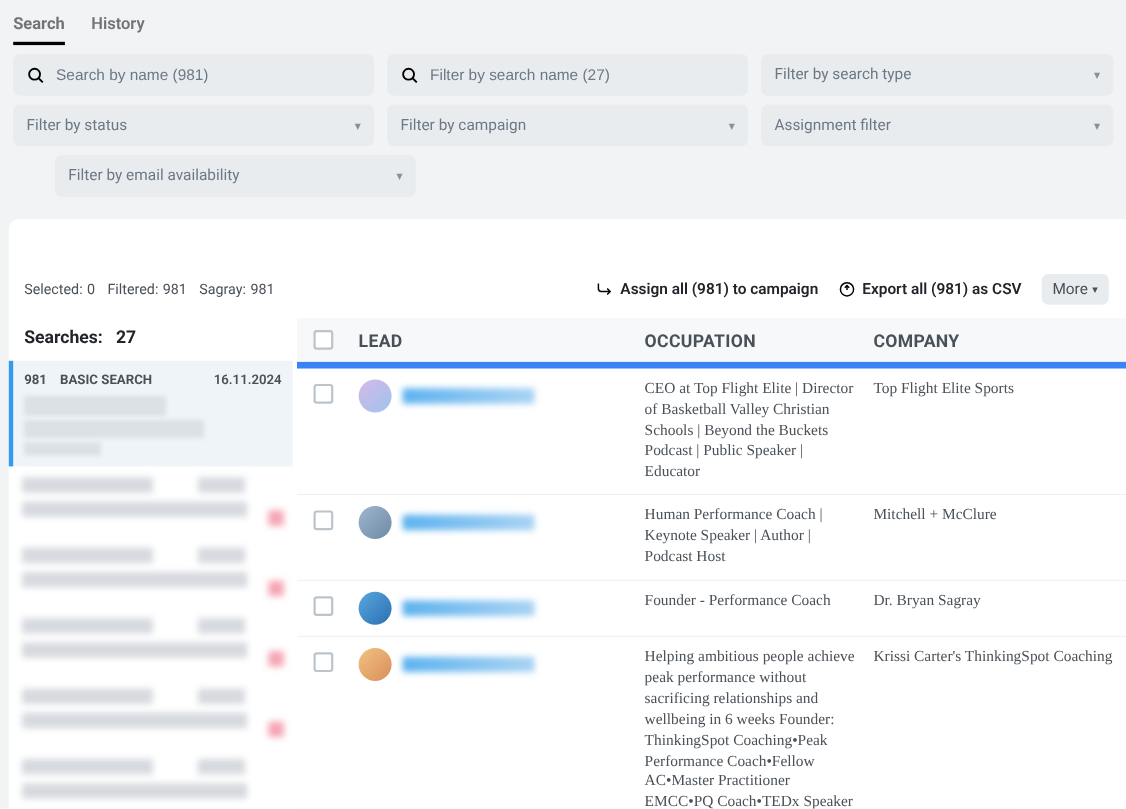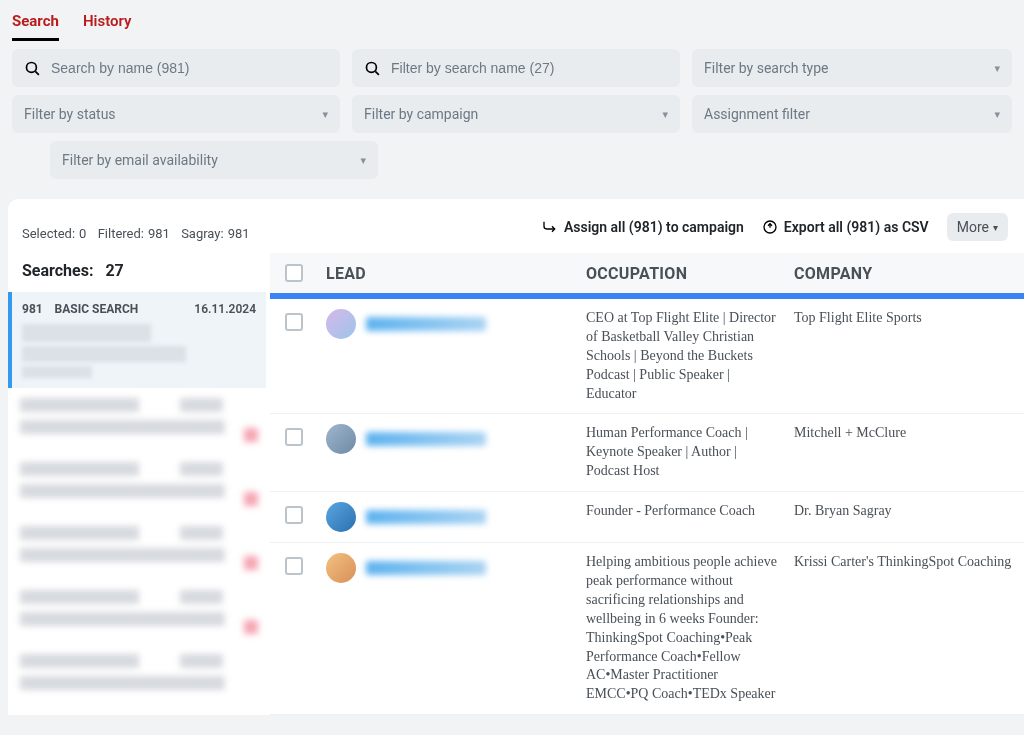--- a/index.html
+++ b/index.html
@@ -14,21 +14,21 @@
   
   .tabs {
     display: flex;
     gap: 24px;
     padding: 8px 12px 0 12px;
     font-size: 15px;
   }
   .tab {
     padding: 4px 0 8px 0;
     font-weight: 700;
-    color: #b91c1c;
+    color: #737373;
     cursor: pointer;
     text-align: right;
   }
   .tab.inactive { font-weight: 600; }
   .tab.active { border-bottom: 3px solid #000; }
 
   
   .filters {
     display: grid;
     grid-template-columns: 328px 328px 1fr;
@@ -70,23 +70,23 @@
   }
 
   
   .main-card {
     background: #fff;
     margin: 8px 0 0 8px;
     border-radius: 10px 0 0 0;
     padding-top: 14px;
   }
   .stats-row {
-    display: flex; align-items: flex-end; justify-content: space-between;
+    display: flex; align-items: center; justify-content: space-between;
     padding: 0 16px 12px 14px;
-    font-size: 13px; color: #495057;
+    font-size: 13px; color: #495057; margin-top: 36px;
   }
   .stats-left { display: flex; gap: 4px; font-size: 13px; color:#495057; }
   .stats-right { display: flex; align-items: center; gap: 18px; }
   .act-btn {
     display: flex; align-items: center; gap: 6px;
     font-size: 14px; font-weight: 600; color: #212529;
     cursor: pointer;
   }
   .more-btn {
     background: #e9ecef; border-radius: 6px; padding: 6px 10px;

